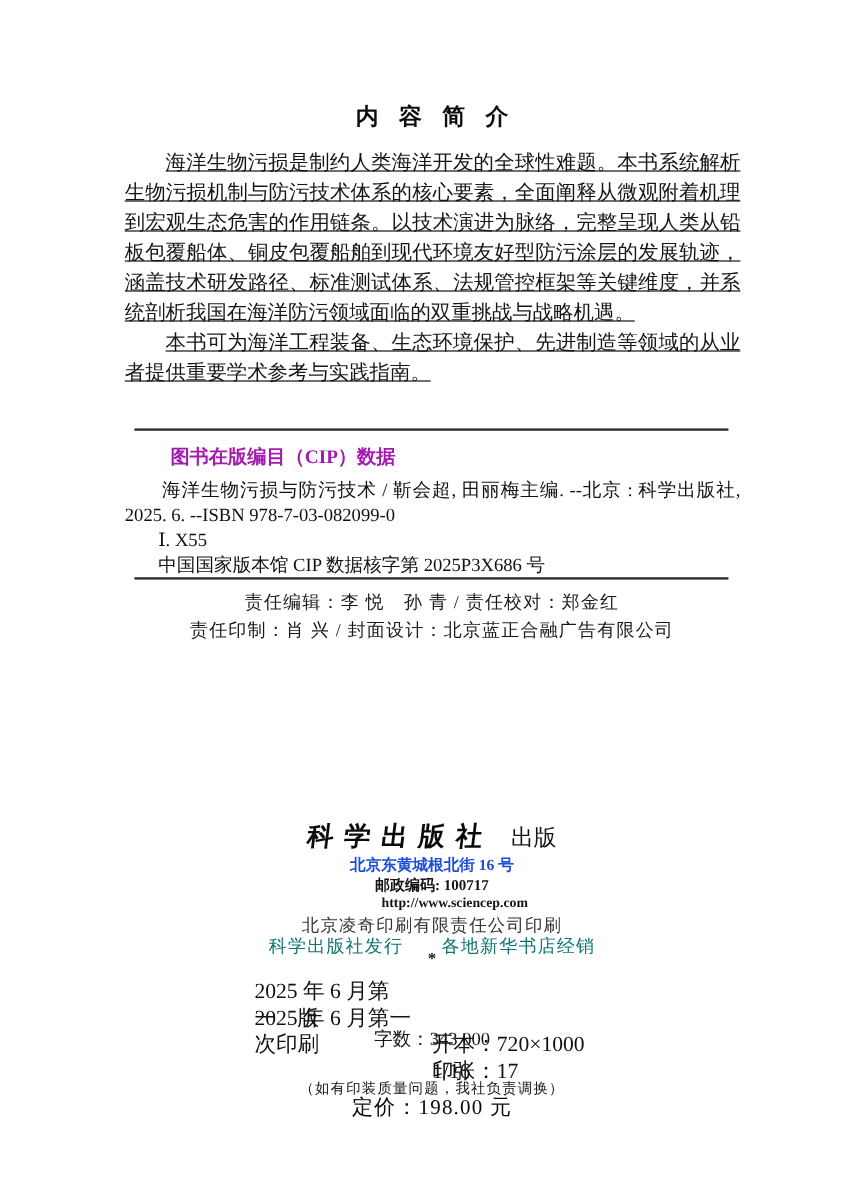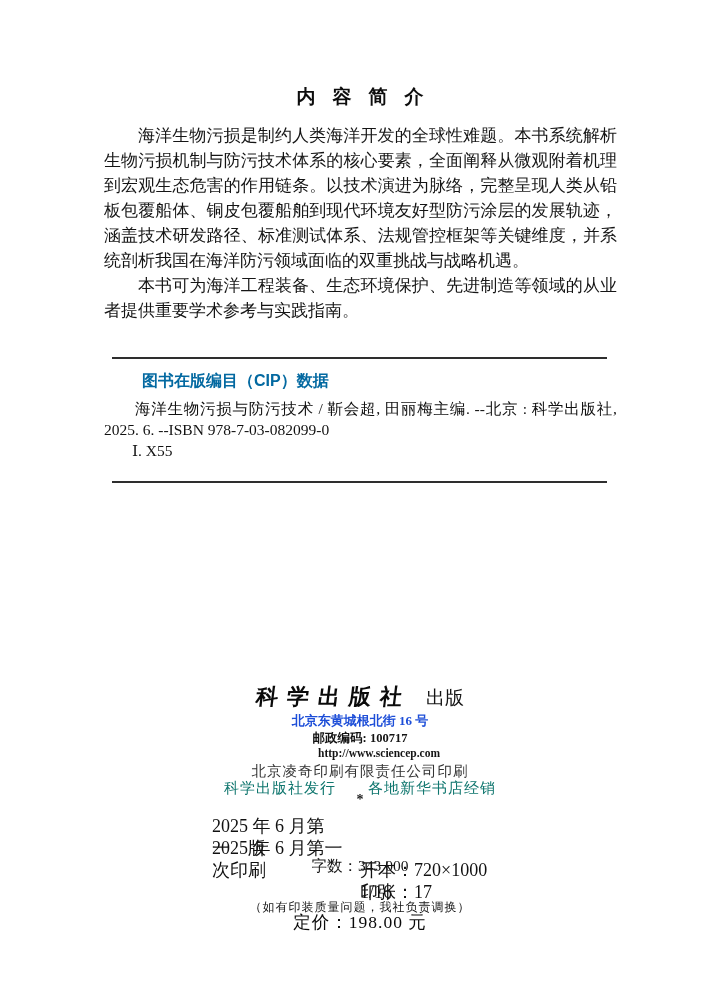--- a/index.html
+++ b/index.html
@@ -35,20 +35,21 @@
   }
   .intro-body {
     position: absolute;
     top: 123px;
     left: 104px;
     width: 513px;
     font-size: 17px;
     line-height: 25px;
     text-align: justify;
     color: #151515;
+    text-decoration: underline;
   }
   .intro-body p {
     margin: 0;
     text-indent: 2em;
   }
 
   
   .rule {
     position: absolute;
     left: 112px;
@@ -58,24 +59,24 @@
   }
   .rule-top { top: 357px; }
   .rule-bottom { top: 481px; }
 
   
   .cip-heading {
     position: absolute;
     top: 371px;
     left: 142px;
     margin: 0;
-    font-family: Liberation Sans, sans-serif;
+    font-family: Liberation Serif, serif;
     font-size: 16px;
     font-weight: 700;
-    color: #0369a1;
+    color: #a21caf;
   }
   .cip-body {
     position: absolute;
     top: 398px;
     left: 104px;
     width: 513px;
     font-size: 15.5px;
     line-height: 21px;
     text-align: justify;
   }
@@ -151,24 +152,29 @@
     <p>本书可为海洋工程装备、生态环境保护、先进制造等领域的从业者提供重要学术参考与实践指南。</p>
   </div>
 
   <div class="rule rule-top"></div>
 
   <h2 class="cip-heading">图书在版编目（CIP）数据</h2>
 
   <div class="cip-body">
     <p class="cip-record">海洋生物污损与防污技术 / 靳会超, 田丽梅主编. --北京 : 科学出版社, 2025. 6. --ISBN 978-7-03-082099-0</p>
     <p class="cip-class">Ⅰ. X55</p>
+    <p class="cip-registry">中国国家版本馆 CIP 数据核字第 2025P3X686 号</p>
   </div>
 
   <div class="rule rule-bottom"></div>
 
+  <div class="credits">
+    <p>责任编辑：李 悦　孙 青 / 责任校对：郑金红</p>
+    <p>责任印制：肖 兴 / 封面设计：北京蓝正合融广告有限公司</p>
+  </div>
 
   <p class="center-line logo-line">
     <span class="logo">科学出版社</span>
     <span class="suffix">出版</span>
   </p>
 
   <p class="center-line pub-address">北京东黄城根北街 16 号</p>
   <p class="center-line pub-postcode">邮政编码: 100717</p>
   <p class="center-line pub-website">http://www.sciencep.com</p>
 

